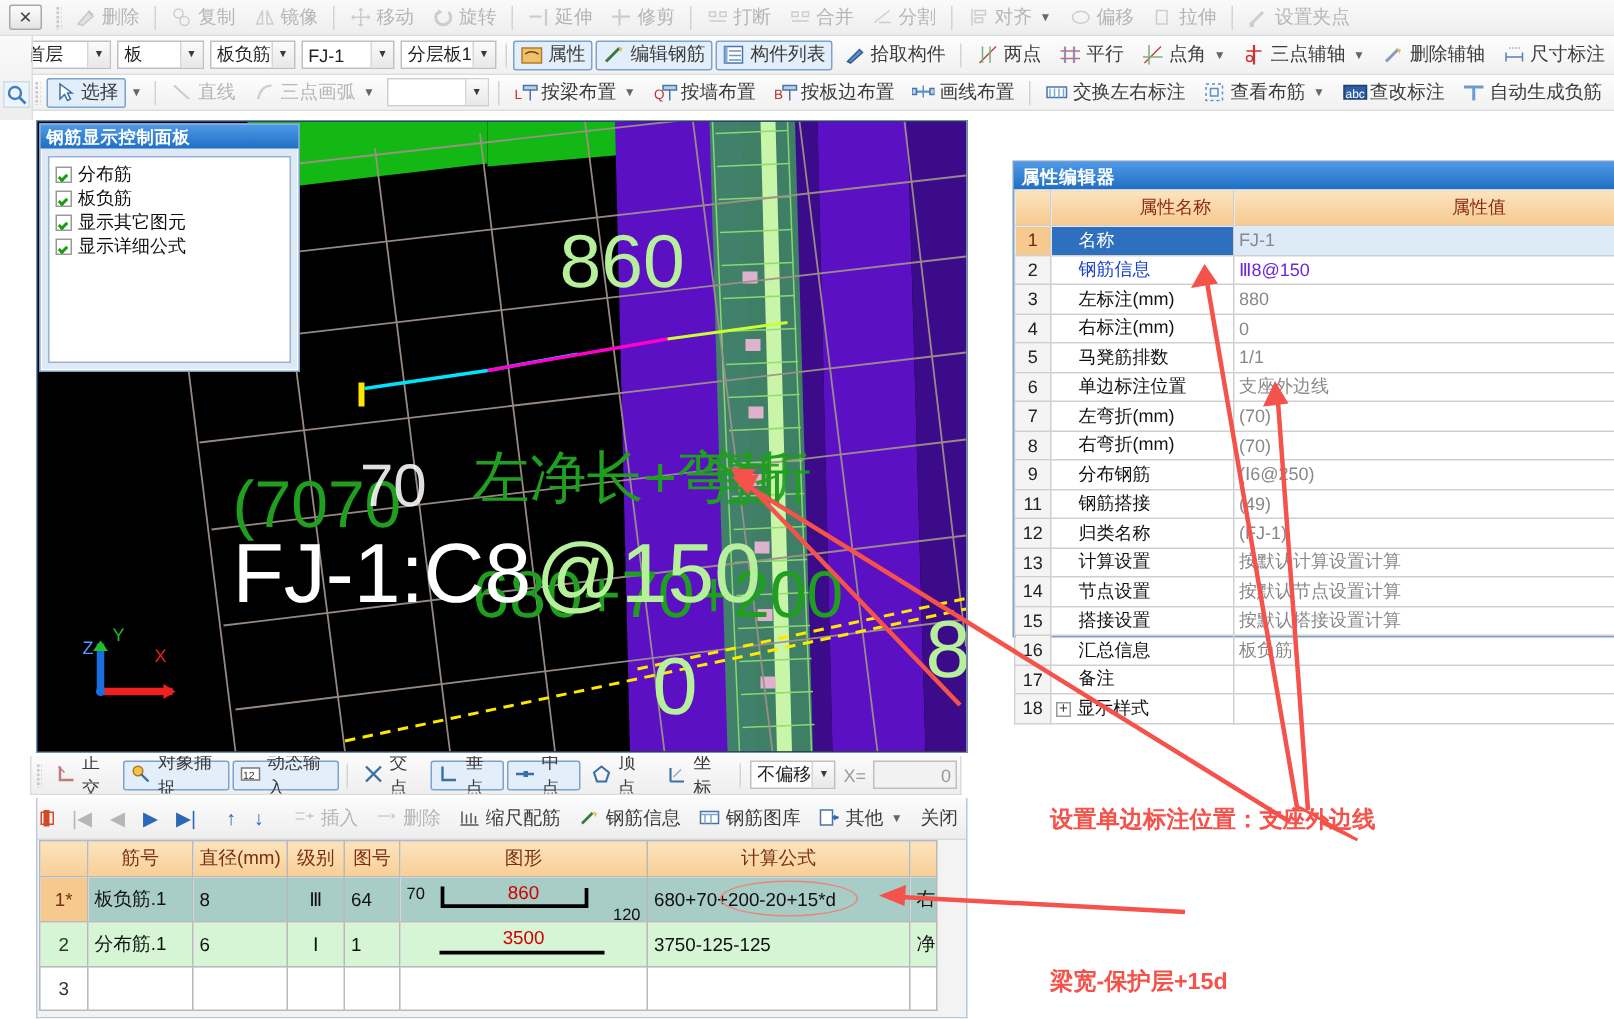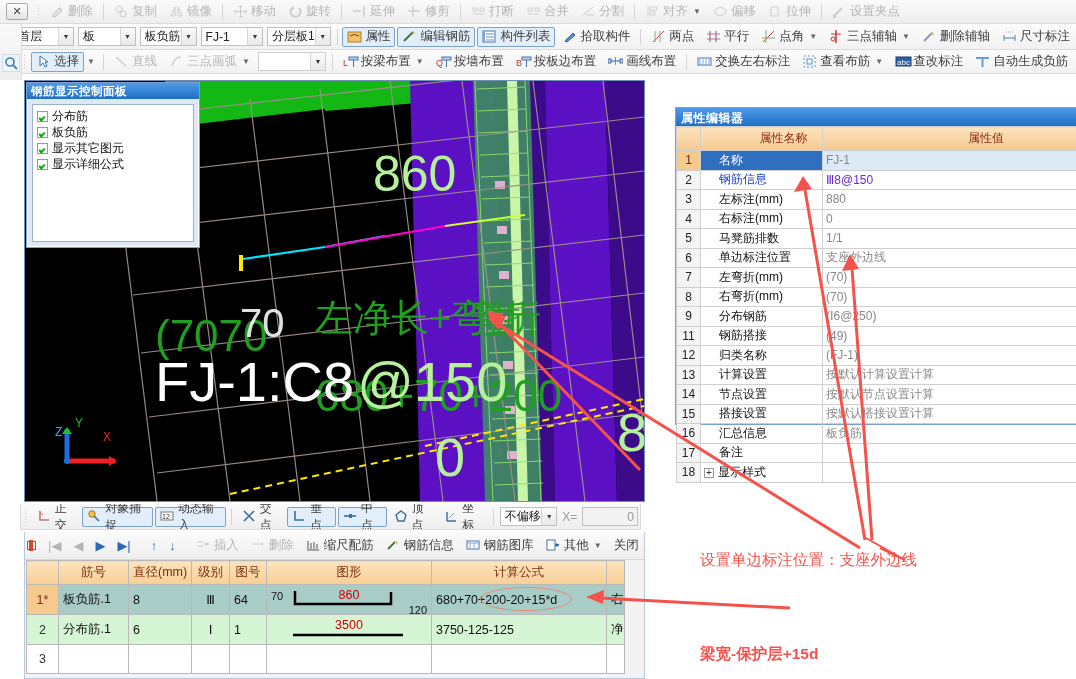--- a/index.html
+++ b/index.html
@@ -181,21 +181,21 @@
   table.props td.nmblue { color:#1c40c8; padding-left:18px; }
   .plusbox { display:inline-block; width:10px; height:10px; border:1px solid #999;
              background:#fff; line-height:8px; text-align:center; font-size:10px;
              color:#333; margin-right:4px; vertical-align:middle; }
 
   
   .annot {
     position:absolute; color:#f4524a; font-size:15.5px; white-space:nowrap;
     font-family:"Liberation Sans","DejaVu Sans",sans-serif;
   }
-  #ann1 { left:700px; top:550px; }
+  #ann1 { left:700px; top:536px;font-weight:bold; }
   #ann2 { left:700px; top:613px; font-weight:bold;margin-top:31px; }
 
   #arrows { position:absolute; left:0; top:0; width:1076px; height:679px;
             pointer-events:none; }
 
   
   #whitepane { position:absolute; left:646px; top:512px; width:430px; height:167px;
                background:#ffffff; }
   #whitepane2 { position:absolute; left:646px; top:80px; width:430px; height:28px;
                background:#ffffff; }

